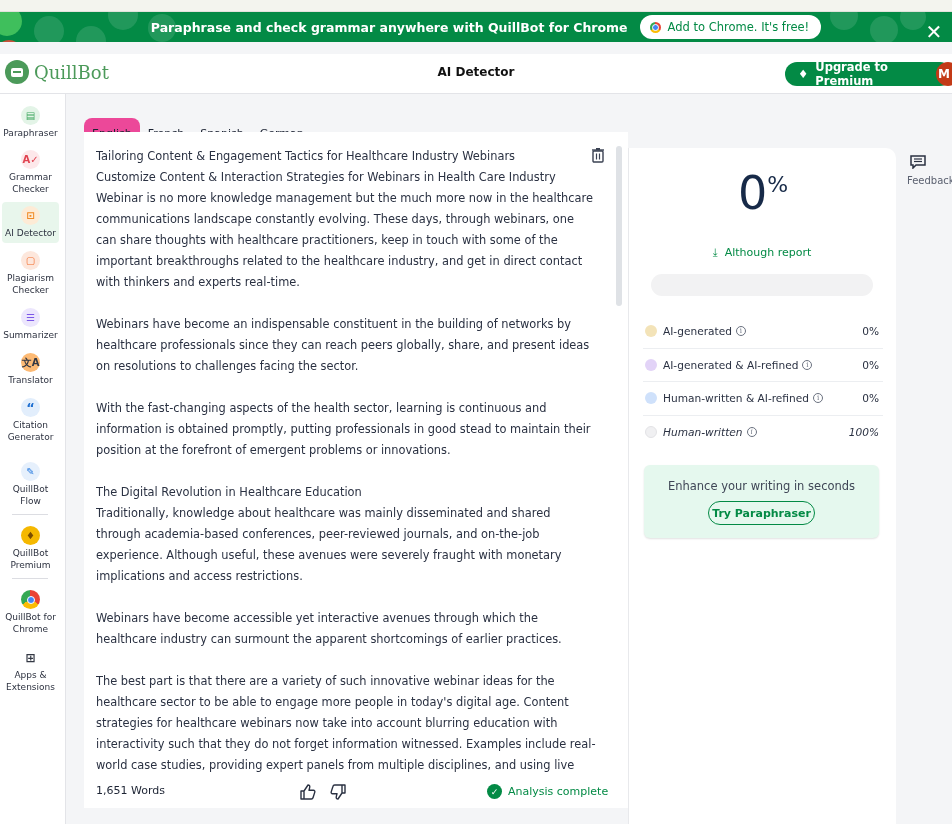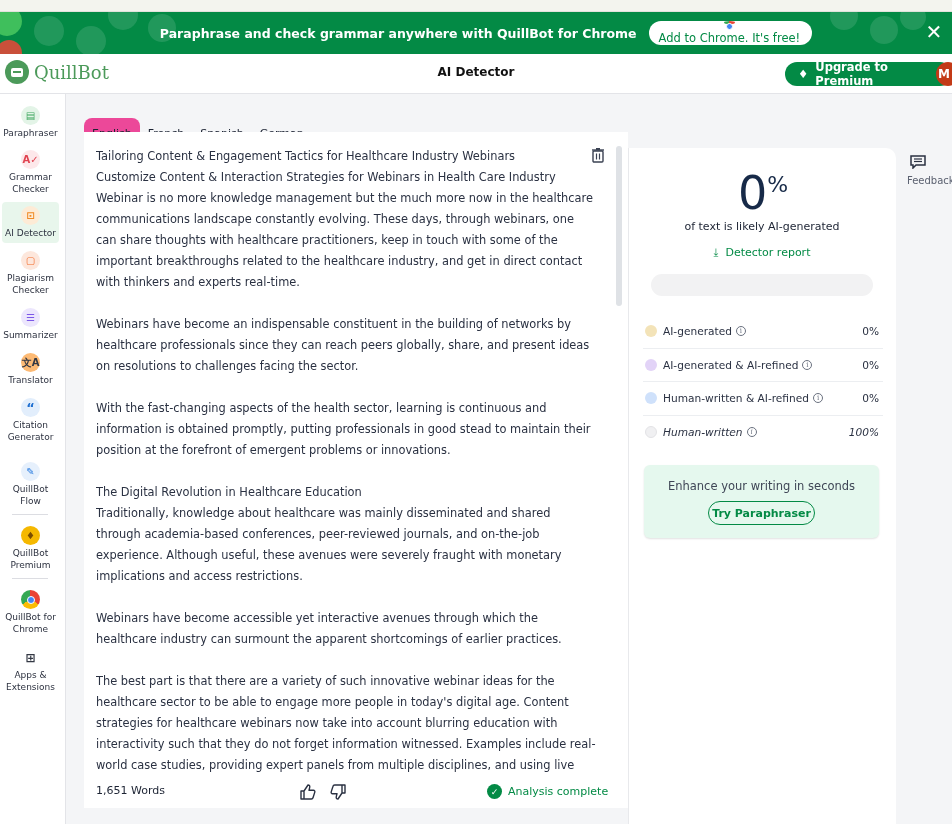--- a/index.html
+++ b/index.html
@@ -1,24 +1,24 @@
 <!DOCTYPE html>
 <html><head>
 <meta charset="utf-8">
 <style>
   * { box-sizing: border-box; margin: 0; padding: 0; }
   html, body { width: 952px; height: 824px; overflow: hidden; }
   body { font-family: "DejaVu Sans", "Liberation Sans", sans-serif; background: #f4f5f7; color: #252a36; position: relative; }
 
   .topstrip { position: absolute; left: 0; top: 0; width: 952px; height: 12px; background: #f3f4ee; border-bottom: 1px solid #e2e2dc; }
 
-  .banner { position: absolute; left: 0; top: 12px; width: 952px; height: 42px; background: #038a45; overflow: hidden; display: flex; align-items: center; justify-content: center; }
+  .banner { position: absolute; left: 0; top: 12px; width: 952px; height: 30px; background: #038a45; overflow: hidden; display: flex; align-items: center; justify-content: center; }
   .bubble { position: absolute; border-radius: 50%; background: rgba(255,255,255,0.12); }
   .banner-text { position: relative; color: #fff; font-size: 12.5px; font-weight: bold; margin-right: 12px; margin-left: 20px; }
-  .chrome-btn { position: relative; background: #fff; border-radius: 13px; height: 24px; padding: 0 12px 0 10px; display: flex; align-items: center; gap: 7px; font-size: 11.5px; color: #038a45; flex-direction: column; }
+  .chrome-btn { position: relative; background: #fff; border-radius: 13px; height: 24px; padding: 0 12px 0 10px; display: flex; align-items: center; gap: 7px; font-size: 11.5px; color: #038a45; }
   .chrome-dot { width: 11px; height: 11px; border-radius: 50%; background: conic-gradient(#ea4335 0 120deg, #fbbc05 120deg 240deg, #34a853 240deg 360deg); position: relative; }
   .chrome-dot::after { content: ""; position: absolute; left: 3px; top: 3px; width: 5px; height: 5px; border-radius: 50%; background: #4285f4; border: 1px solid #fff; box-sizing: content-box; left: 2px; top: 2px; }
   .banner-close { position: absolute; right: 6px; top: 8px; color: #fff; font-size: 20px; line-height: 24px; width: 24px; text-align: center; cursor: pointer; }
 
   .header { position: absolute; left: 0; top: 54px; width: 952px; height: 40px; background: #fff; border-bottom: 1px solid #e3e4e8; }
   .logo { position: absolute; left: 5px; top: 6px; display: flex; align-items: center; gap: 5px; }
   .logo-mark { width: 24px; height: 24px; border-radius: 50%; background: #4c9a5a; position: relative; }
   .logo-mark::before { content: ""; position: absolute; left: 6px; top: 8px; width: 12px; height: 9px; background: #fff; border-radius: 2px; }
   .logo-mark::after { content: ""; position: absolute; left: 8px; top: 11px; width: 8px; height: 2px; background: #4c9a5a; }
   .logo-text { font-family: "DejaVu Serif", "Liberation Serif", serif; font-size: 18px; color: #4c9a5a; }
@@ -196,24 +196,23 @@
       <span class="check-circle">✓</span>
       <span>Analysis complete</span>
     </div>
   </div>
 </div>
 
 <div class="results">
   <div class="big-pct">
     <span class="big-num">0</span><span class="big-sign">%</span>
   </div>
-  <div class="pct-caption">of text is likely AI-generated</div>
   <div class="download">
     <span>⤓</span>&nbsp;
-    <span>Detector report</span>
+    <span>Although report</span>
   </div>
   <div class="progress"></div>
 
   <div class="legend">
     <div class="legend-row">
       <span class="legend-dot" style="background:#f3e3b8;"></span>
       <span>AI-generated</span>
       <span class="info">i</span>
       <span class="legend-val">0%</span>
     </div>

